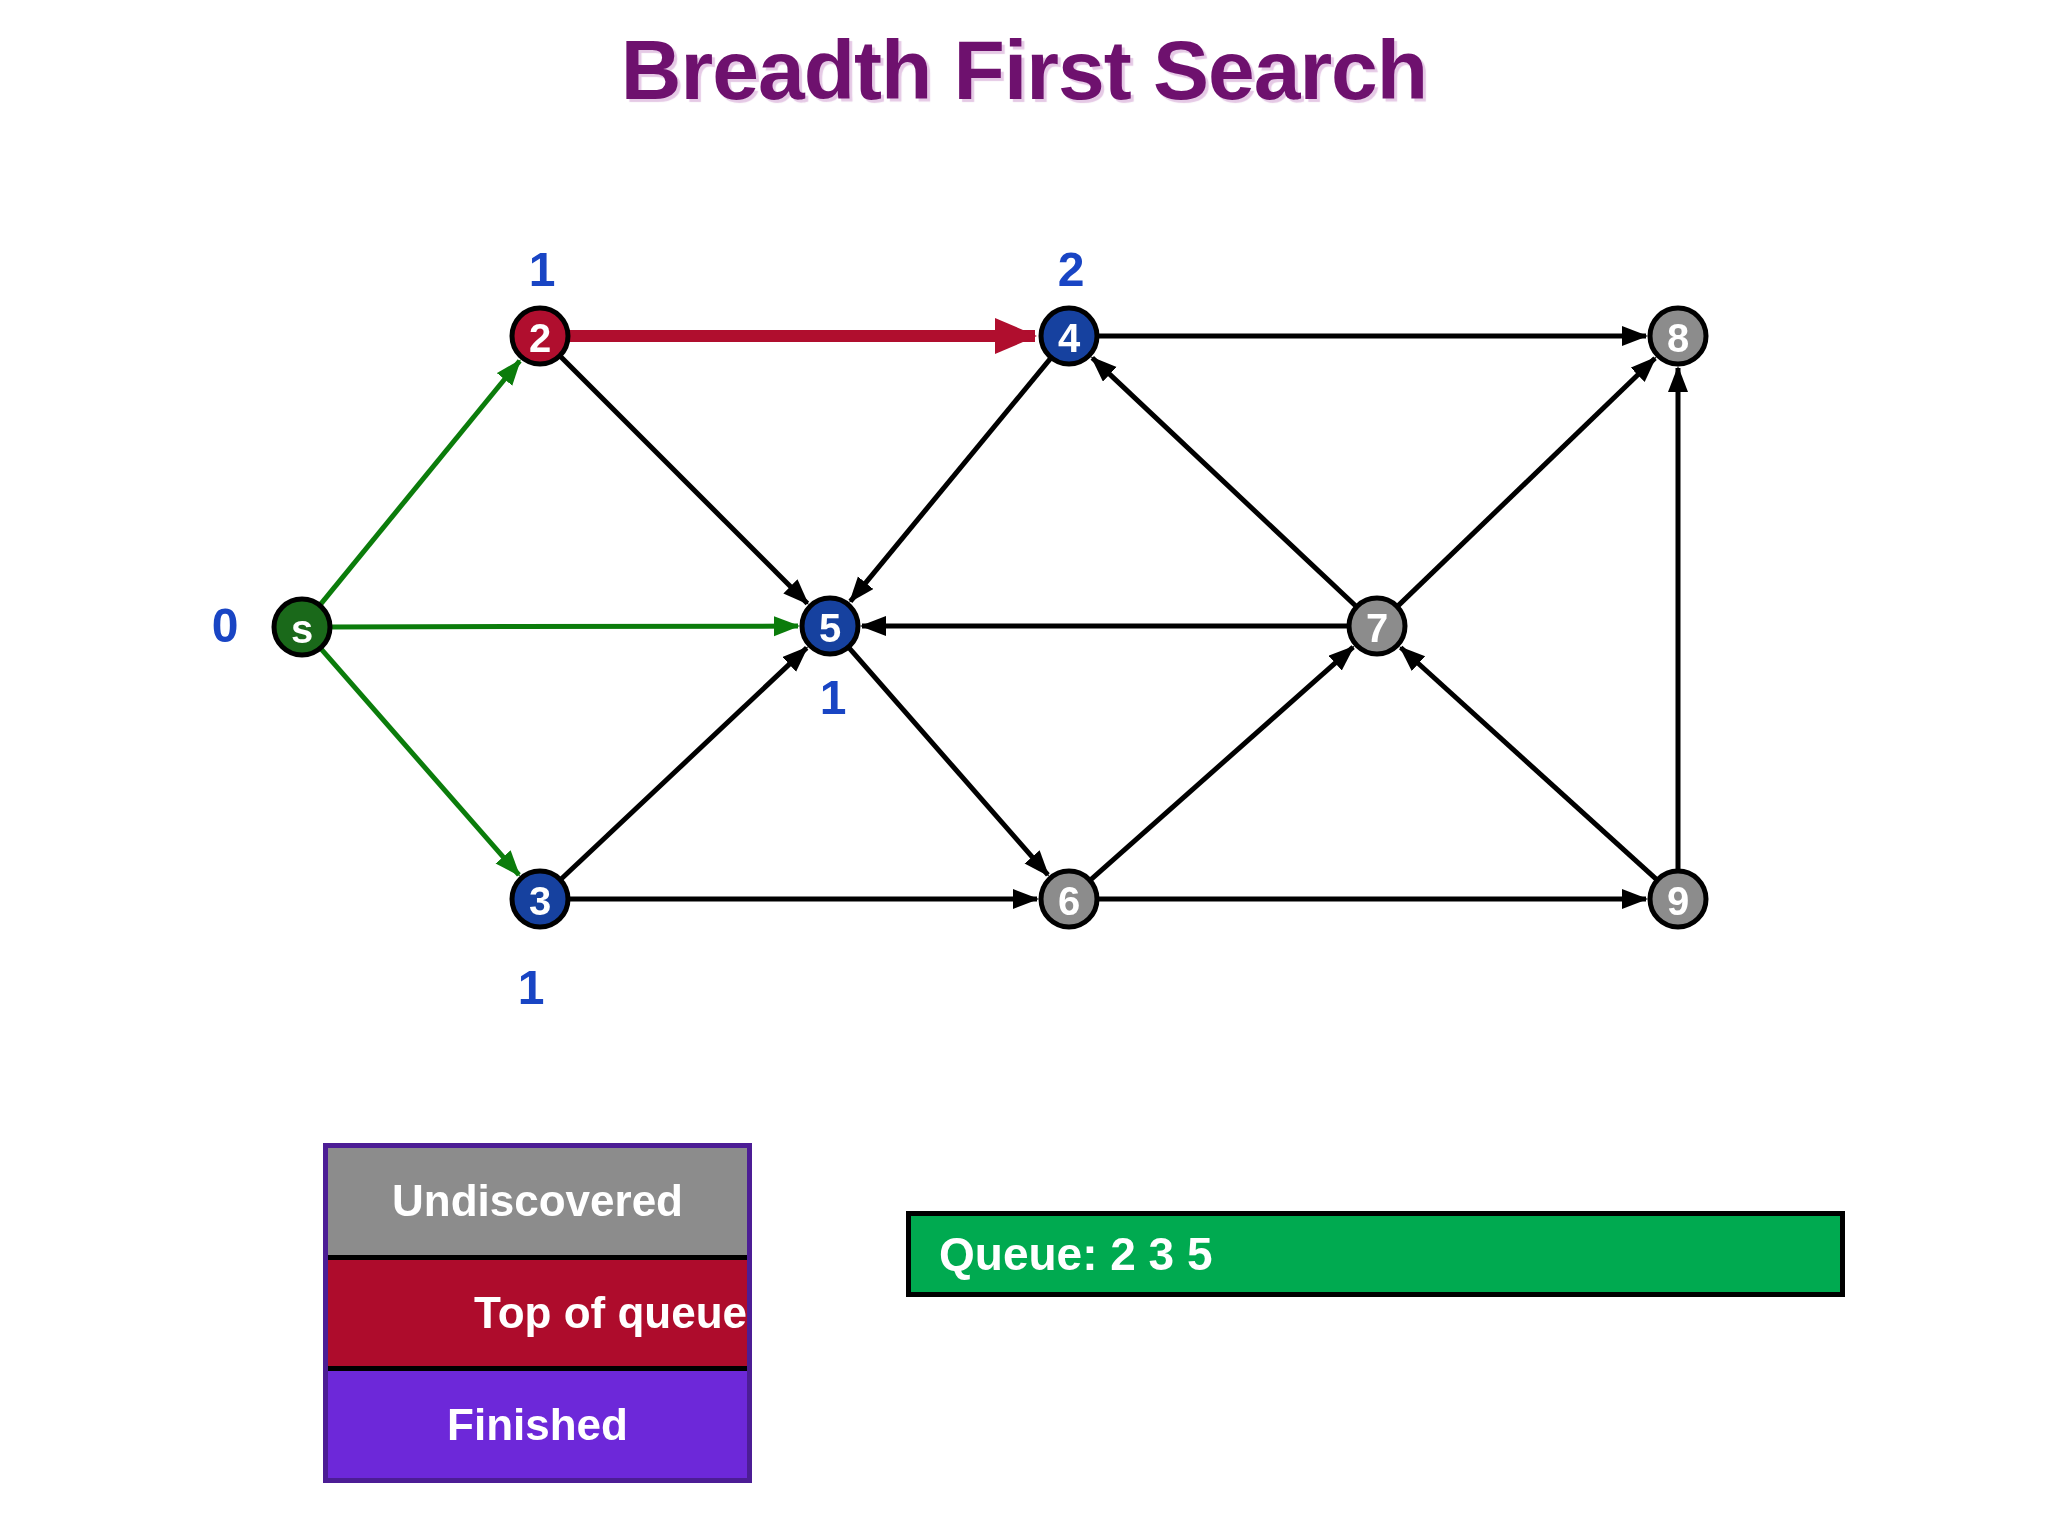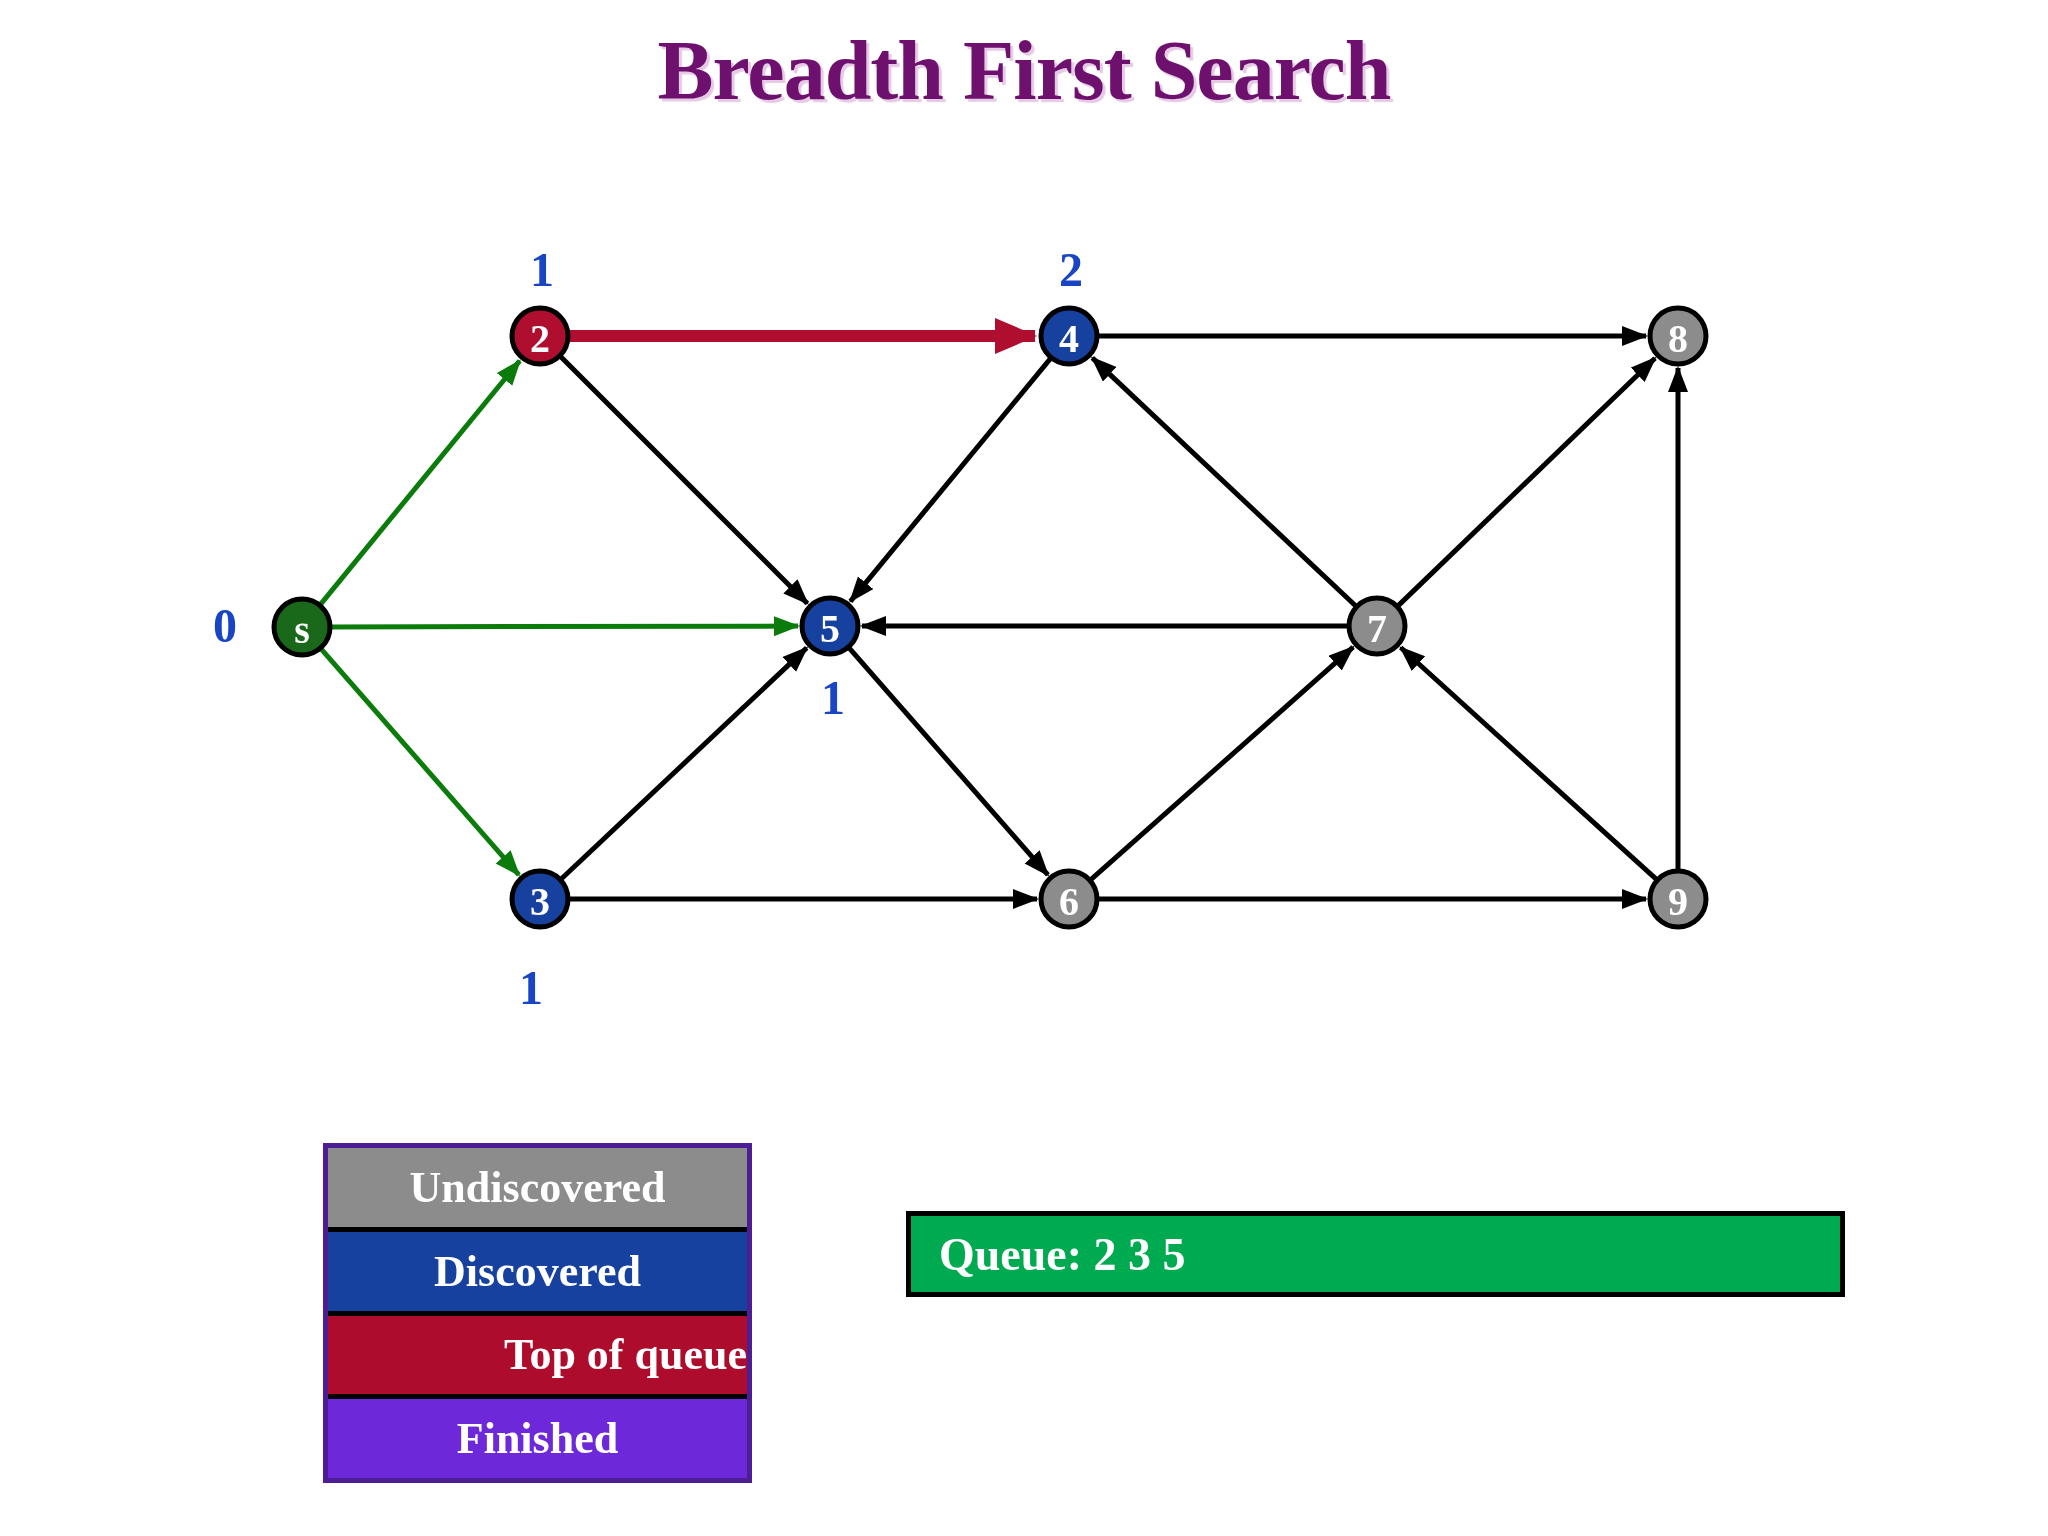--- a/index.html
+++ b/index.html
@@ -1,18 +1,18 @@
 <!DOCTYPE html>
 <html><head>
 <meta charset="utf-8">
 <style>
   html,body { margin:0; padding:0; background:#ffffff; }
   .slide {
     position:relative; width:2048px; height:1536px; background:#ffffff;
-    font-family:Liberation Serif, serif; overflow:hidden;
+    font-family:Liberation Sans, sans-serif; overflow:hidden;
   }
   .slide-title {
     position:absolute; top:22px; left:0; width:100%;
     text-align:center; font-size:84px; font-weight:bold;
     letter-spacing:-1px;
     text-shadow:3px 3px 1px rgba(190,120,190,0.40);
   }
   #graph-svg { position:absolute; left:0; top:0; }
   .legend {
     position:absolute; left:323px; top:1143px; width:429px; height:340px;
@@ -89,23 +89,20 @@
       <circle cx="1678" cy="336" r="28" fill="#8C8C8C" stroke="#000000" stroke-width="5"></circle>
       <text x="1678" y="338" fill="#FFFFFF" font-size="40" font-weight="bold" text-anchor="middle" dominant-baseline="central">8</text>
       <circle cx="1678" cy="899" r="28" fill="#8C8C8C" stroke="#000000" stroke-width="5"></circle>
       <text x="1678" y="901" fill="#FFFFFF" font-size="40" font-weight="bold" text-anchor="middle" dominant-baseline="central">9</text>
     </svg>
 
   <div class="legend">
     <div class="legend-row" style="background: rgb(140, 140, 140);">
       <span>Undiscovered</span>
     </div>
-    <div class="legend-row" style="background: rgb(22, 65, 159);">
-      <span>Discovered</span>
-    </div>
     <div class="legend-row" style="background: rgb(174, 12, 44); justify-content: flex-end;">
       <span>Top of queue</span>
     </div>
     <div class="legend-row" style="background: #6d28d9;">
       <span>Finished</span>
     </div>
   </div>
 
   <div class="queue-box" style="background: rgb(0, 170, 80); color: rgb(255, 255, 255); padding-left: 28px;">
     <span>Queue: 2 3 5</span>

